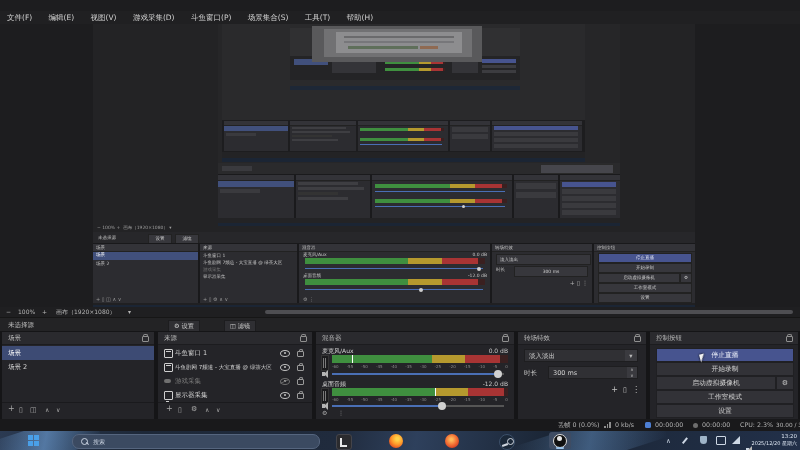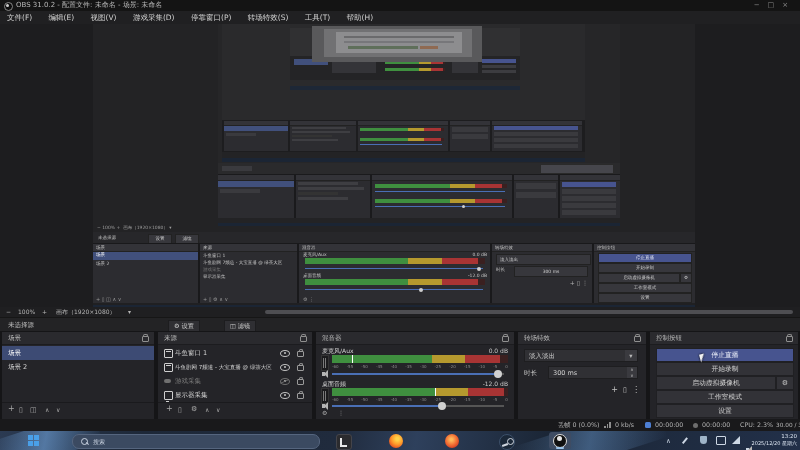--- a/index.html
+++ b/index.html
@@ -89,35 +89,28 @@
   .tbico{position:absolute;top:2.5px;width:14px;height:14px;border-radius:3px;}
   .trayico{position:absolute;color:#cdd7e4;font-size:6.5px;top:6px;}
   .clock{position:absolute;right:3px;top:2px;text-align:right;color:#dde6f2;font-size:5.5px;line-height:7px;white-space:nowrap;}
   .cursor{position:absolute;width:0;height:0;border-left:5px solid #f2f2f2;border-bottom:8px solid transparent;filter:drop-shadow(0 0 1px #000);transform:rotate(-15deg);}
 </style>
 </head>
 <body>
 
 <div id="screen">
 
-  <div class="abs" id="titlebar">
-    <span class="obslogo"></span>
-    <span class="ttl">OBS 31.0.2 - 配置文件: 未命名 - 场景: 未命名</span>
-    <span class="winbtns">
-      <span>−</span><span>□</span><span>×</span>
-    </span>
-  </div>
 
   <div class="abs" id="menubar">
     <span class="mi">文件(F)</span>
     <span class="mi">编辑(E)</span>
     <span class="mi">视图(V)</span>
     <span class="mi">游戏采集(D)</span>
-    <span class="mi">停靠窗口(P)</span>
-    <span class="mi">转场特效(S)</span>
+    <span class="mi">斗鱼窗口(P)</span>
+    <span class="mi">场景集合(S)</span>
     <span class="mi">工具(T)</span>
     <span class="mi">帮助(H)</span>
   </div>
 
   <div class="abs" id="canvas">
 
     <div class="lvl" style="left:93px;top:0;width:602px;height:283px;background:#232325;">
 
       <div class="abs t45" style="left:4px;top:201px;color:#9f9f9f;"><span>−</span> <span>100%</span> <span>+</span>&nbsp; <span>画布（1920×1080）</span> <span>▾</span></div>
       <div class="abs" style="left:0;top:208px;width:602px;height:12px;background:#27272a;">

